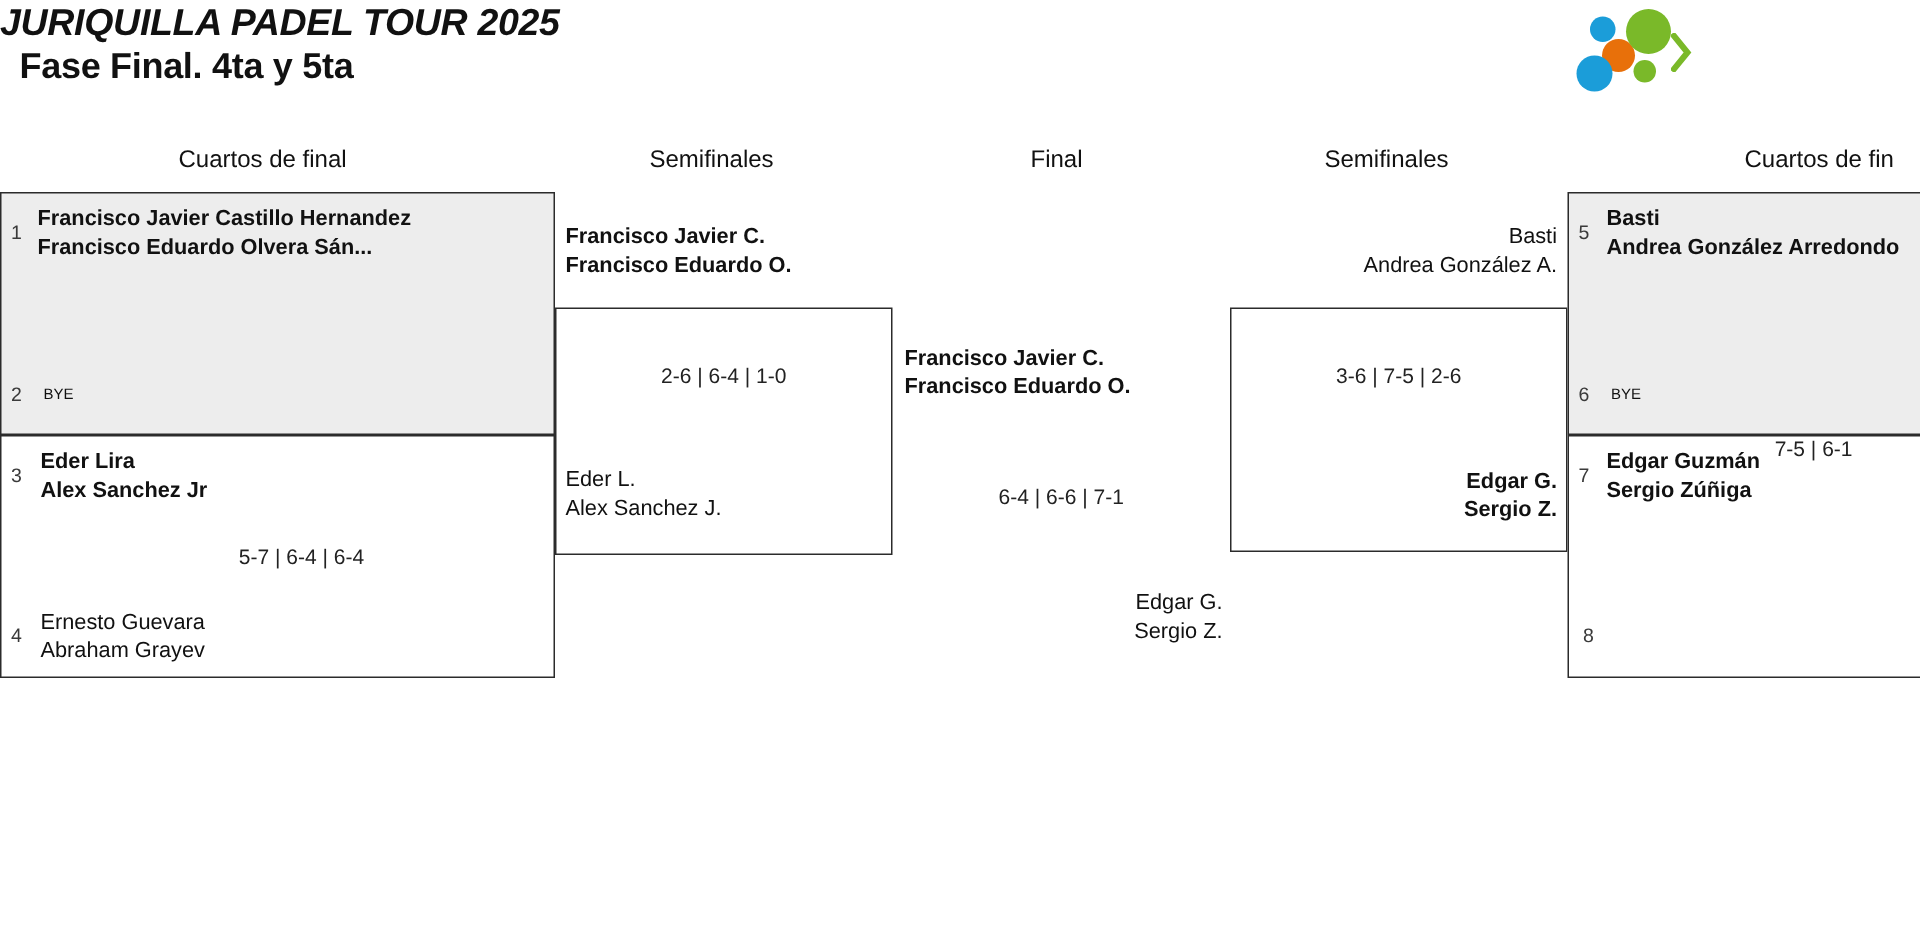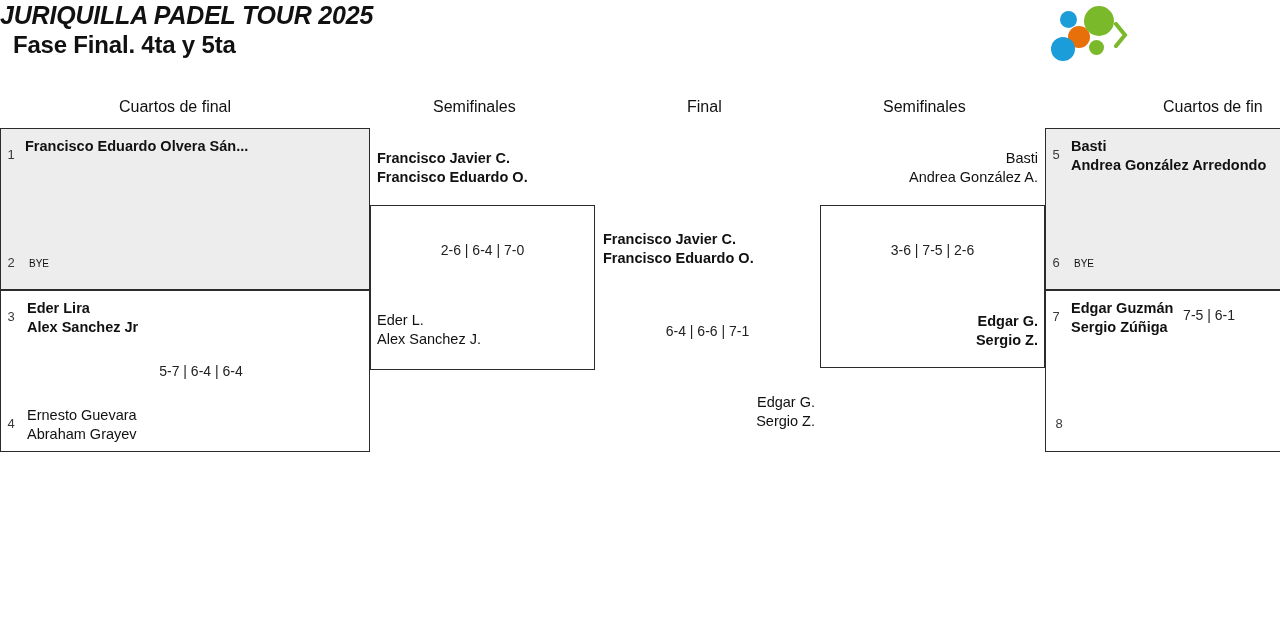--- a/index.html
+++ b/index.html
@@ -104,20 +104,21 @@
   <div class="round-header" style="left:119px;">Cuartos de final</div>
   <div class="round-header" style="left:433px;">Semifinales</div>
   <div class="round-header" style="left:687px;">Final</div>
   <div class="round-header" style="left:883px;">Semifinales</div>
   <div class="round-header" style="left:1163px;">Cuartos de fin</div>
 
   <div class="box gray" style="left:0px; top:128px; width:370px; height:162px;">
   </div>
   <div class="seed" style="left:2px; top:147px;">1</div>
   <div class="pair bold" style="left:25px; top:137px;">
+    <span class="ln">Francisco Javier Castillo Hernandez</span>
     <span class="ln">Francisco Eduardo Olvera Sán...</span>
   </div>
   <div class="seed" style="left:2px; top:255px;">2</div>
   <div class="bye" style="left:29px; top:254px;">BYE</div>
 
   <div class="box white" style="left:0px; top:290px; width:370px; height:162px;">
   </div>
   <div class="seed" style="left:2px; top:309px;">3</div>
   <div class="pair bold" style="left:27px; top:299px;">
     <span class="ln">Eder Lira</span>
@@ -129,21 +130,21 @@
     <span class="ln">Ernesto Guevara</span>
     <span class="ln">Abraham Grayev</span>
   </div>
 
   <div class="box white" style="left:370px; top:205px; width:225px; height:165px;">
   </div>
   <div class="pair bold" style="left:377px; top:149px;">
     <span class="ln">Francisco Javier C.</span>
     <span class="ln">Francisco Eduardo O.</span>
   </div>
-  <div class="score" style="left:370px; top:241px; width:225px;">2-6 | 6-4 | 7-0</div>
+  <div class="score" style="left:370px; top:241px; width:225px;">2-6 | 6-4 | 1-0</div>
   <div class="pair" style="left:377px; top:311px;">
     <span class="ln">Eder L.</span>
     <span class="ln">Alex Sanchez J.</span>
   </div>
 
   <div class="pair bold" style="left:603px; top:230px;">
     <span class="ln">Francisco Javier C.</span>
     <span class="ln">Francisco Eduardo O.</span>
   </div>
   <div class="score" style="left:595px; top:322px; width:225px;">6-4 | 6-6 | 7-1</div>
@@ -174,16 +175,16 @@
   <div class="seed" style="left:1047px; top:255px;">6</div>
   <div class="bye" style="left:1074px; top:254px;">BYE</div>
 
   <div class="box white" style="left:1045px; top:290px; width:290px; height:162px;">
   </div>
   <div class="seed" style="left:1047px; top:309px;">7</div>
   <div class="pair bold" style="left:1071px; top:299px;">
     <span class="ln">Edgar Guzmán</span>
     <span class="ln">Sergio Zúñiga</span>
   </div>
-  <div class="score right" style="left:1045px; top:306px; width:190px;">7-5 | 6-1</div>
+  <div class="score right" style="left:1045px; top:290px; width:190px;">7-5 | 6-1</div>
   <div class="seed" style="left:1050px; top:416px;">8</div>
 
 </div>
 
 </body></html>

